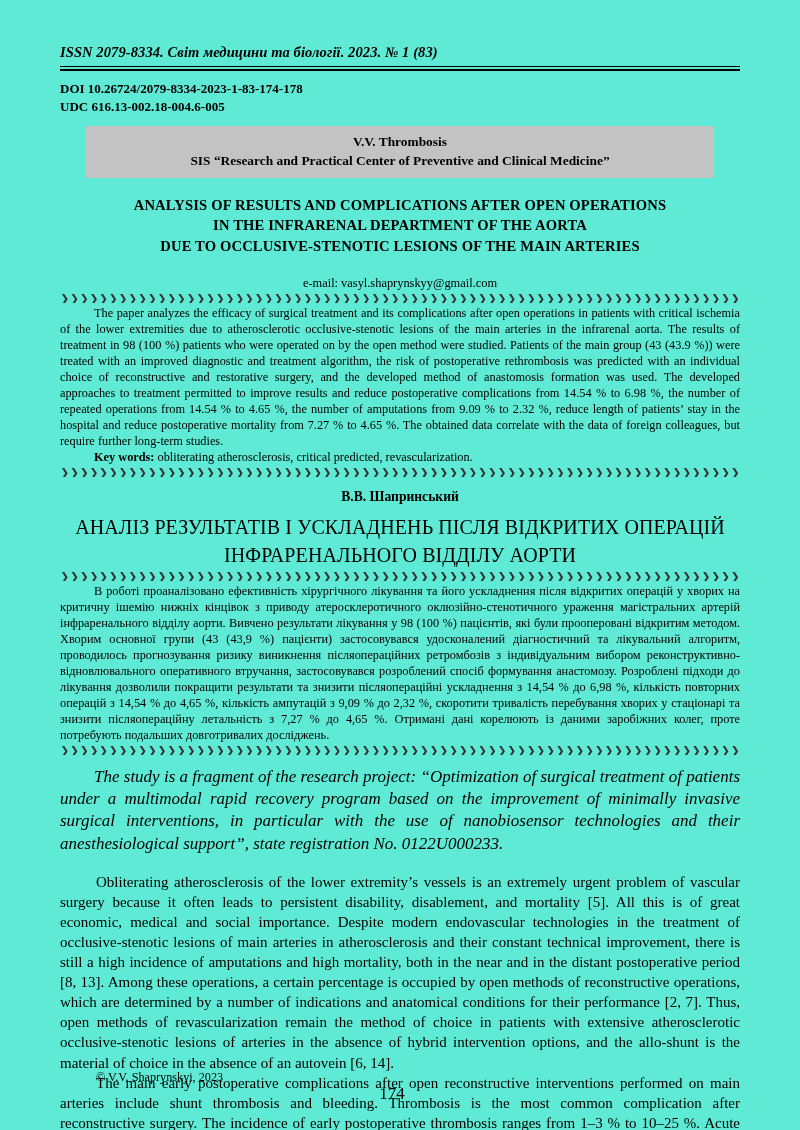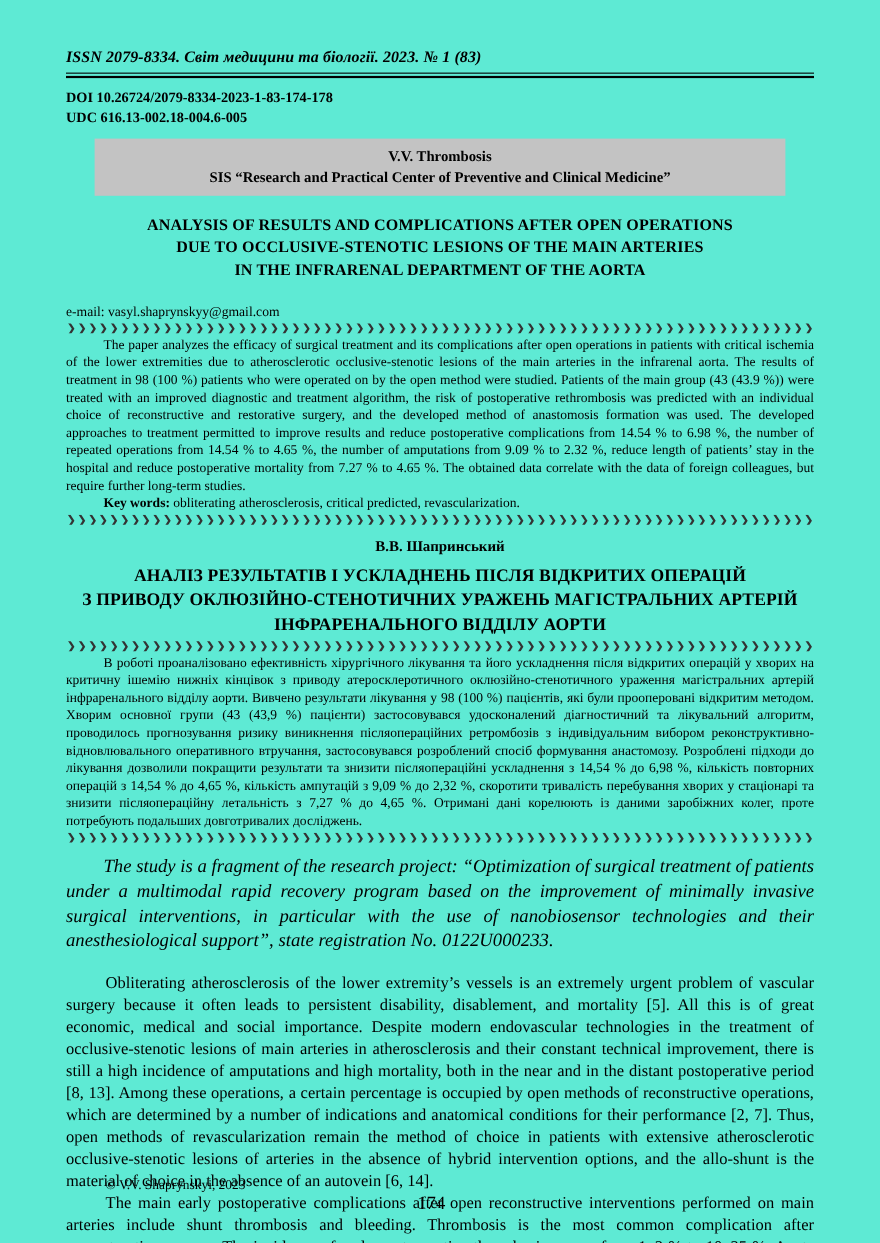--- a/index.html
+++ b/index.html
@@ -62,21 +62,21 @@
   .article-title {
     text-align: center;
     font-weight: bold;
     font-size: 14.6px;
     line-height: 1.42;
     letter-spacing: .15px;
     margin: 17px 8px 0 8px;
   }
 
   .email-line {
-    text-align: left;
+    text-align: center;
     font-size: 12.4px;
     margin-top: 19px;
     margin-bottom: 3px;
   }
 
   
   .zigzag {
     height: 9px;
     overflow: hidden;
     line-height: 9px;
@@ -107,22 +107,22 @@
 
   
   .ua-author {
     text-align: center;
     font-weight: bold;
     font-size: 13.6px;
     margin-top: 12px;
   }
   .ua-title {
     text-align: center;
-    font-weight: bold;
-    font-size: 16px;
+    font-weight: normal;
+    font-size: 20px;
     line-height: 1.43;
     letter-spacing: .1px;
     margin: 8px 2px 0 2px;
   }
 
   
   .project-note {
     font-style: italic;
     font-size: 17px;
     line-height: 1.32;
@@ -178,38 +178,37 @@
     <div>UDC 616.13-002.18-004.6-005</div>
   </div>
 
   <div class="affil-banner">
     <div>V.V. Thrombosis</div>
     <div>SIS “Research and Practical Center of Preventive and Clinical Medicine”</div>
   </div>
 
   <div class="article-title">
     <div>ANALYSIS OF RESULTS AND COMPLICATIONS AFTER OPEN OPERATIONS</div>
+    <div>IN THE INFRARENAL DEPARTMENT OF THE AORTA</div>
     <div>DUE TO OCCLUSIVE-STENOTIC LESIONS OF THE MAIN ARTERIES</div>
-    <div>IN THE INFRARENAL DEPARTMENT OF THE AORTA</div>
   </div>
 
   <div class="email-line">e-mail: vasyl.shaprynskyy@gmail.com</div>
 
   <div class="zigzag">❯❯❯❯❯❯❯❯❯❯❯❯❯❯❯❯❯❯❯❯❯❯❯❯❯❯❯❯❯❯❯❯❯❯❯❯❯❯❯❯❯❯❯❯❯❯❯❯❯❯❯❯❯❯❯❯❯❯❯❯❯❯❯❯❯❯❯❯❯❯❯❯❯❯❯❯❯❯❯❯❯❯❯❯❯❯❯❯❯❯❯❯❯❯❯❯❯❯❯❯❯❯❯❯❯❯❯❯❯❯❯❯❯❯❯❯❯❯❯❯</div>
 
   <p class="abstract">The paper analyzes the efficacy of surgical treatment and its complications after open operations in patients with critical ischemia of the lower extremities due to atherosclerotic occlusive-stenotic lesions of the main arteries in the infrarenal aorta. The results of treatment in 98 (100 %) patients who were operated on by the open method were studied. Patients of the main group (43 (43.9 %)) were treated with an improved diagnostic and treatment algorithm, the risk of postoperative rethrombosis was predicted with an individual choice of reconstructive and restorative surgery, and the developed method of anastomosis formation was used. The developed approaches to treatment permitted to improve results and reduce postoperative complications from 14.54 % to 6.98 %, the number of repeated operations from 14.54 % to 4.65 %, the number of amputations from 9.09 % to 2.32 %, reduce length of patients’ stay in the hospital and reduce postoperative mortality from 7.27 % to 4.65 %. The obtained data correlate with the data of foreign colleagues, but require further long-term studies.</p>
   <p class="keywords"><b>Key words:</b><span> obliterating atherosclerosis, critical predicted, revascularization.</span></p>
 
   <div class="zigzag">❯❯❯❯❯❯❯❯❯❯❯❯❯❯❯❯❯❯❯❯❯❯❯❯❯❯❯❯❯❯❯❯❯❯❯❯❯❯❯❯❯❯❯❯❯❯❯❯❯❯❯❯❯❯❯❯❯❯❯❯❯❯❯❯❯❯❯❯❯❯❯❯❯❯❯❯❯❯❯❯❯❯❯❯❯❯❯❯❯❯❯❯❯❯❯❯❯❯❯❯❯❯❯❯❯❯❯❯❯❯❯❯❯❯❯❯❯❯❯❯</div>
 
   <div class="ua-author">В.В. Шапринський</div>
 
   <div class="ua-title">
     <div>АНАЛІЗ РЕЗУЛЬТАТІВ І УСКЛАДНЕНЬ ПІСЛЯ ВІДКРИТИХ ОПЕРАЦІЙ</div>
-    <div>З ПРИВОДУ ОКЛЮЗІЙНО-СТЕНОТИЧНИХ УРАЖЕНЬ МАГІСТРАЛЬНИХ АРТЕРІЙ</div>
     <div>ІНФРАРЕНАЛЬНОГО ВІДДІЛУ АОРТИ</div>
   </div>
 
   <div class="zigzag">❯❯❯❯❯❯❯❯❯❯❯❯❯❯❯❯❯❯❯❯❯❯❯❯❯❯❯❯❯❯❯❯❯❯❯❯❯❯❯❯❯❯❯❯❯❯❯❯❯❯❯❯❯❯❯❯❯❯❯❯❯❯❯❯❯❯❯❯❯❯❯❯❯❯❯❯❯❯❯❯❯❯❯❯❯❯❯❯❯❯❯❯❯❯❯❯❯❯❯❯❯❯❯❯❯❯❯❯❯❯❯❯❯❯❯❯❯❯❯❯</div>
 
   <p class="abstract">В роботі проаналізовано ефективність хірургічного лікування та його ускладнення після відкритих операцій у хворих на критичну ішемію нижніх кінцівок з приводу атеросклеротичного оклюзійно-стенотичного ураження магістральних артерій інфраренального відділу аорти. Вивчено результати лікування у 98 (100 %) пацієнтів, які були прооперовані відкритим методом. Хворим основної групи (43 (43,9 %) пацієнти) застосовувався удосконалений діагностичний та лікувальний алгоритм, проводилось прогнозування ризику виникнення післяопераційних ретромбозів з індивідуальним вибором реконструктивно-відновлювального оперативного втручання, застосовувався розроблений спосіб формування анастомозу. Розроблені підходи до лікування дозволили покращити результати та знизити післяопераційні ускладнення з 14,54 % до 6,98 %, кількість повторних операцій з 14,54 % до 4,65 %, кількість ампутацій з 9,09 % до 2,32 %, скоротити тривалість перебування хворих у стаціонарі та знизити післяопераційну летальність з 7,27 % до 4,65 %. Отримані дані корелюють із даними заробіжних колег, проте потребують подальших довготривалих досліджень.</p>
 
   <div class="zigzag">❯❯❯❯❯❯❯❯❯❯❯❯❯❯❯❯❯❯❯❯❯❯❯❯❯❯❯❯❯❯❯❯❯❯❯❯❯❯❯❯❯❯❯❯❯❯❯❯❯❯❯❯❯❯❯❯❯❯❯❯❯❯❯❯❯❯❯❯❯❯❯❯❯❯❯❯❯❯❯❯❯❯❯❯❯❯❯❯❯❯❯❯❯❯❯❯❯❯❯❯❯❯❯❯❯❯❯❯❯❯❯❯❯❯❯❯❯❯❯❯</div>
 
   <p class="project-note">The study is a fragment of the research project: “Optimization of surgical treatment of patients under a multimodal rapid recovery program based on the improvement of minimally invasive surgical interventions, in particular with the use of nanobiosensor technologies and their anesthesiological support”, state registration No. 0122U000233.</p>

